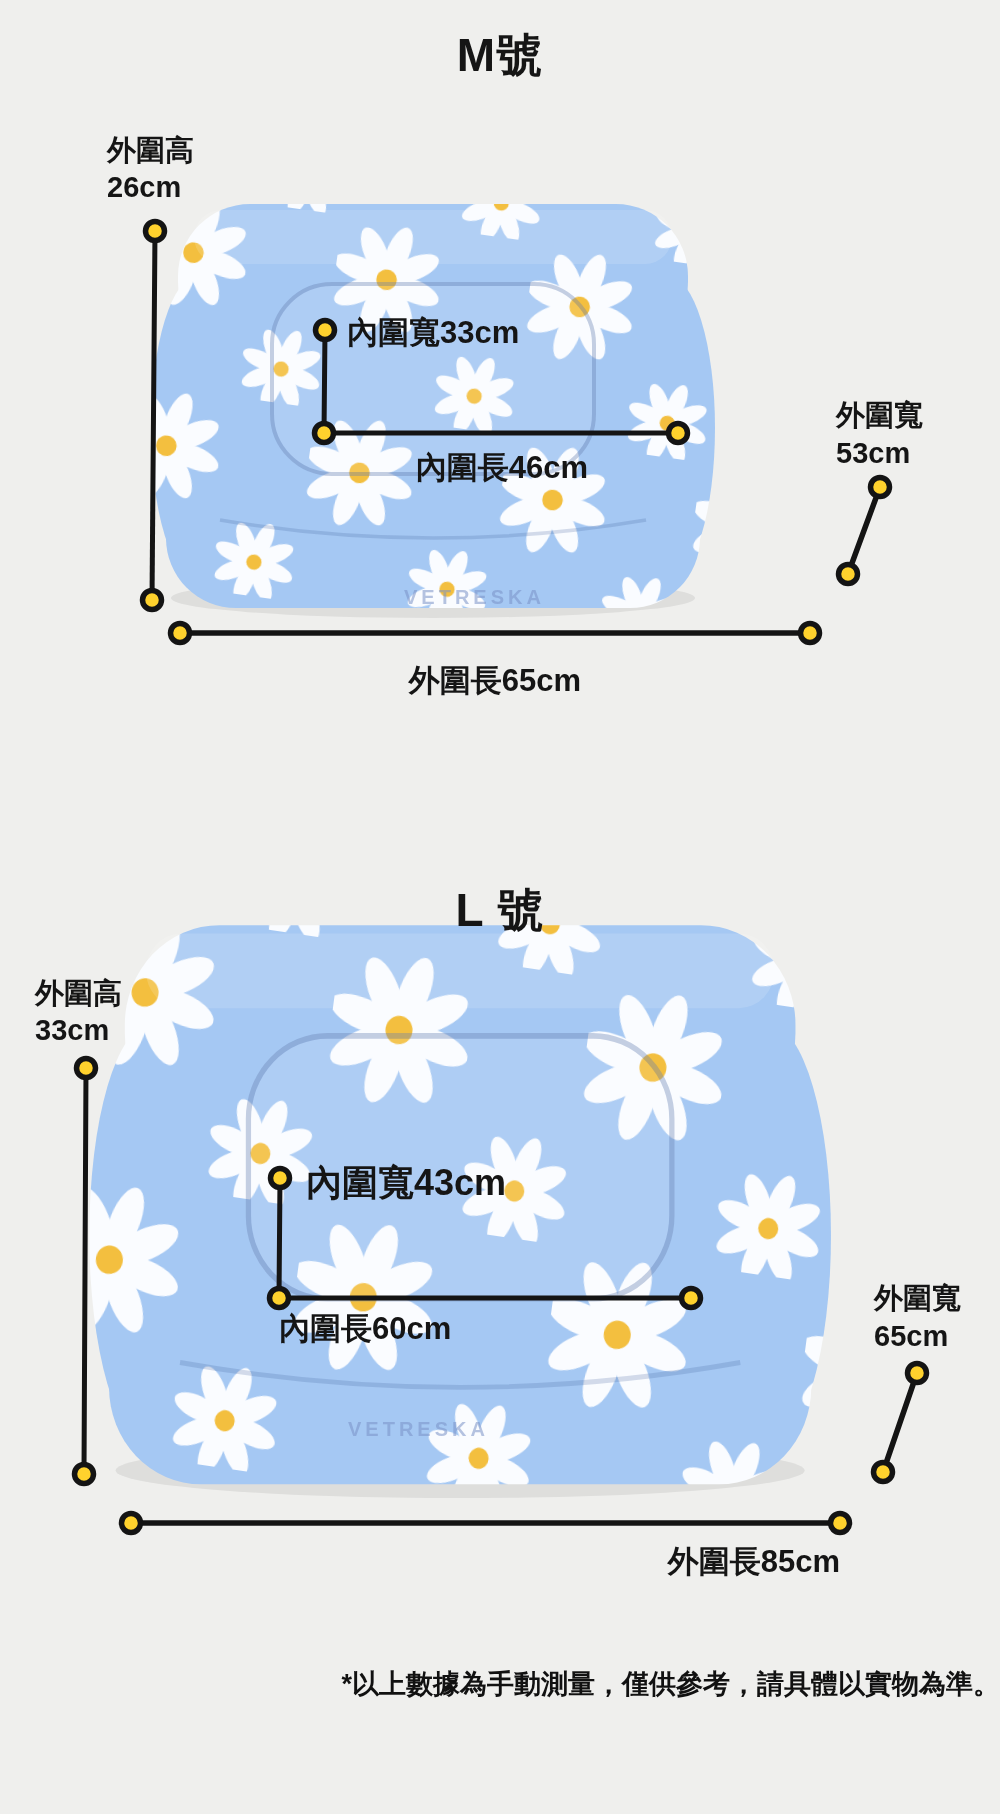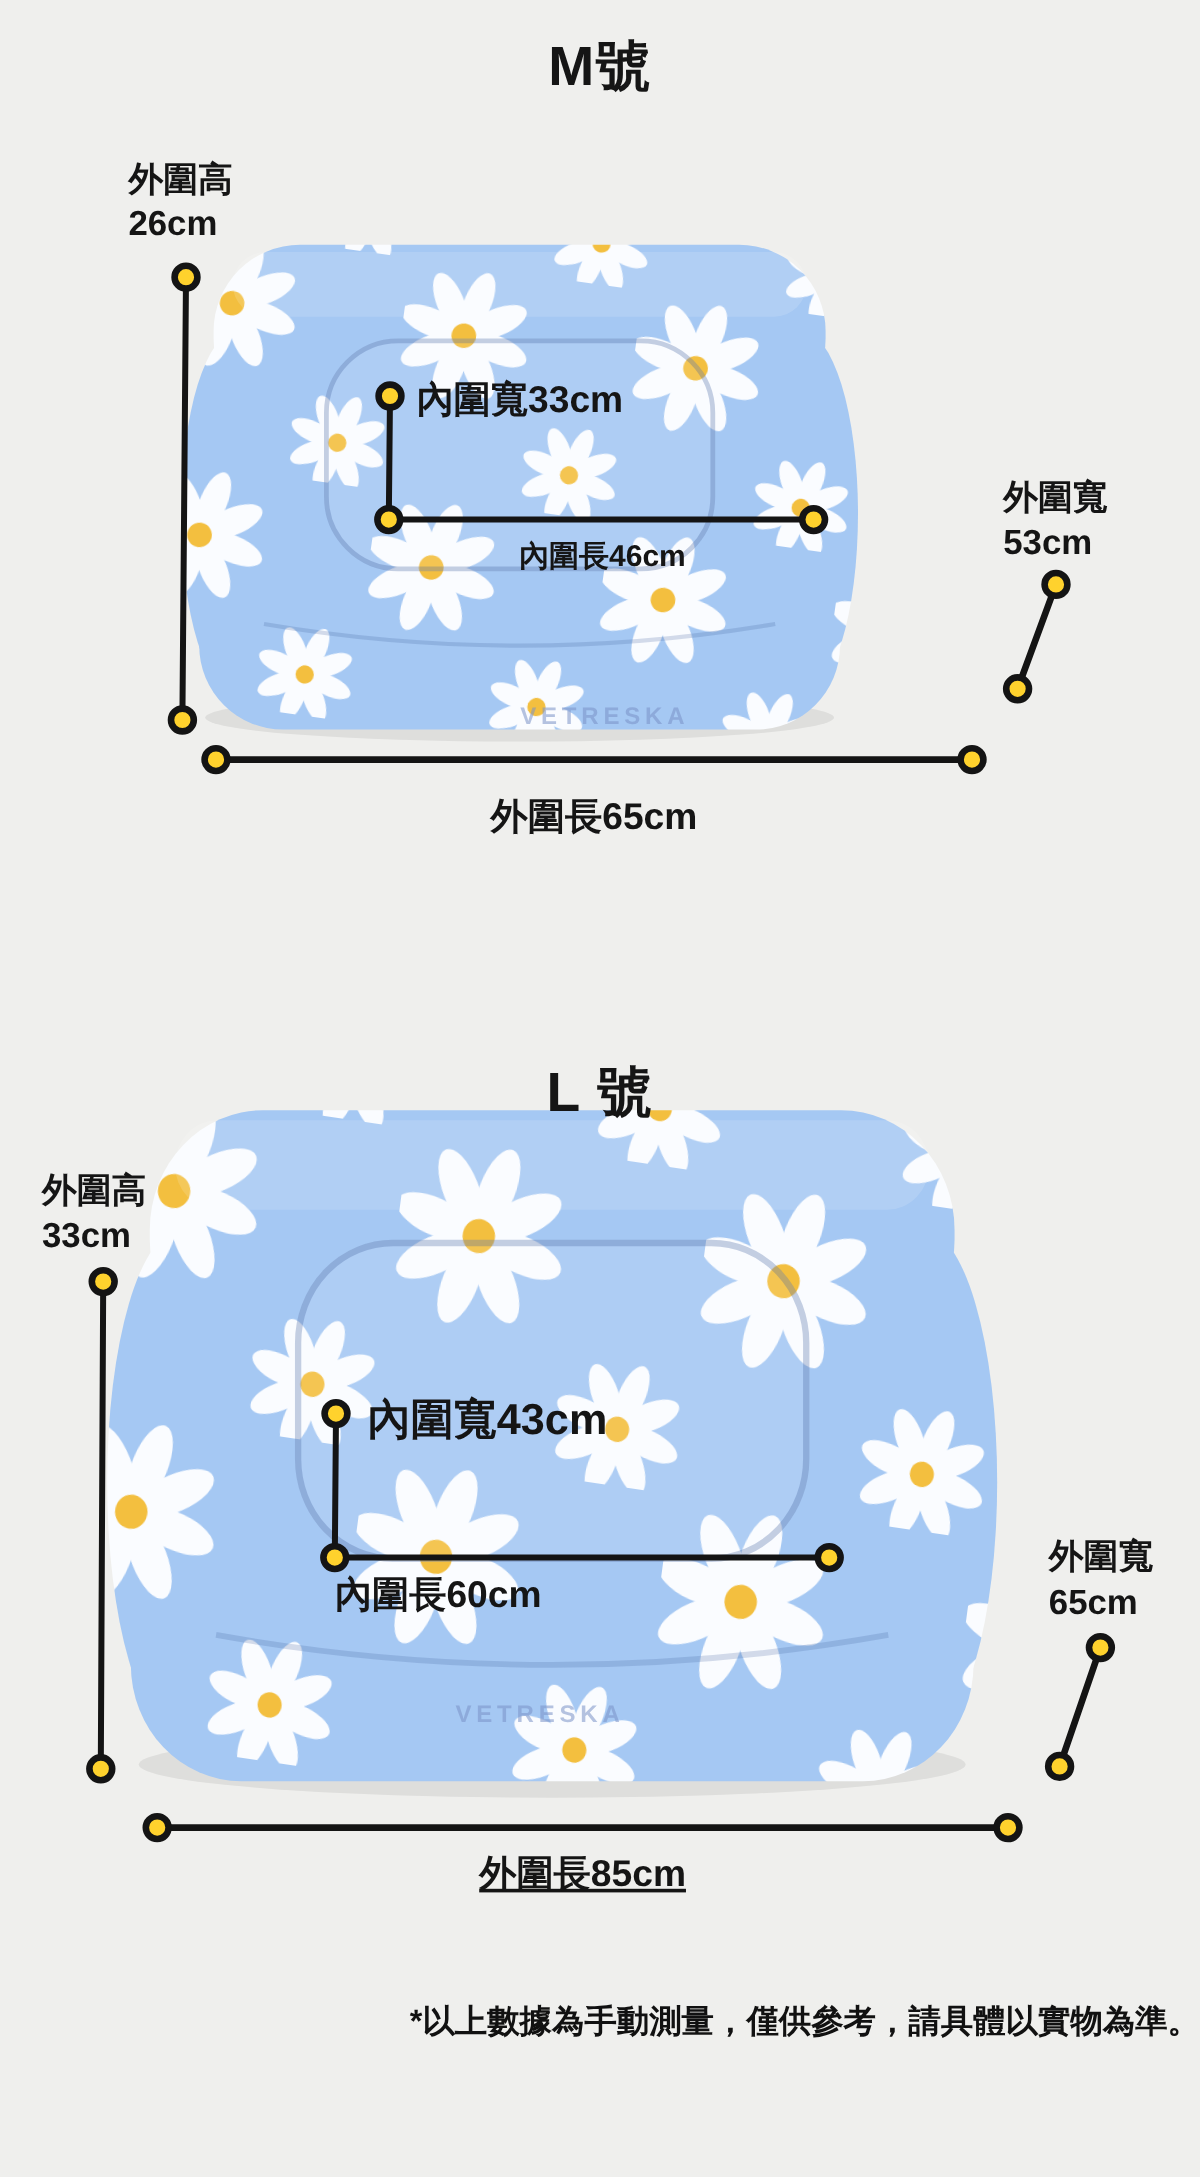--- a/index.html
+++ b/index.html
@@ -9,32 +9,32 @@
   }
   .art{position:absolute;left:0;top:0;width:1000px;height:1814px;}
   .lab{position:absolute;font-weight:700;white-space:nowrap;color:#151515;}
   .title{left:0;top:0;width:1000px;text-align:center;font-size:46px;letter-spacing:1px;}
   .t-m{top:25px;}
   .t-l{top:880px;}
   .two div{display:block;}
   
   .lab-mh {left:107px;top:132px;font-size:29px;line-height:37px;}
   .lab-miw{left:347px;top:312px;font-size:31px;}
-  .lab-mil{left:324px;top:447px;width:356px;text-align:center;font-size:25px;}
+  .lab-mil{left:324px;top:447px;width:356px;text-align:center;font-size:31px;}
   .lab-mow{left:836px;top:396px;font-size:29px;line-height:38px;}
   .lab-mol{left:180px;top:660px;width:630px;text-align:center;font-size:31px;}
   
   .lab-lh {left:35px;top:975px;font-size:29px;line-height:37px;}
   .lab-liw{left:306px;top:1159px;font-size:36px;}
   .lab-lil{left:279px;top:1308px;width:412px;font-size:31px;}
   .lab-low{left:874px;top:1279px;font-size:29px;line-height:38px;}
-  .lab-lol{left:131px;top:1541px;width:709px;text-align:center;font-size:31px;text-decoration:underline;}
+  .lab-lol{left:131px;top:1541px;width:709px;text-align:right;font-size:31px;}
   .footnote{left:0;top:1666px;width:1000px;text-align:right;font-size:27px;font-weight:700;color:#111;}
   .wm{position:absolute;font-weight:700;font-size:20px;letter-spacing:4px;
-      color:rgba(122,146,198,0.55);text-align:center;white-space:nowrap;}
+      color:rgba(122,146,198,0.55);white-space:nowrap;}
   .wm-m{left:404px;top:586px;width:200px;}
   .wm-l{left:348px;top:1418px;width:204px;}
 </style>
 </head>
 <body>
 
 <div class="canvas">
 
   <svg class="art" viewBox="0 0 1000 1814">
     <defs>

